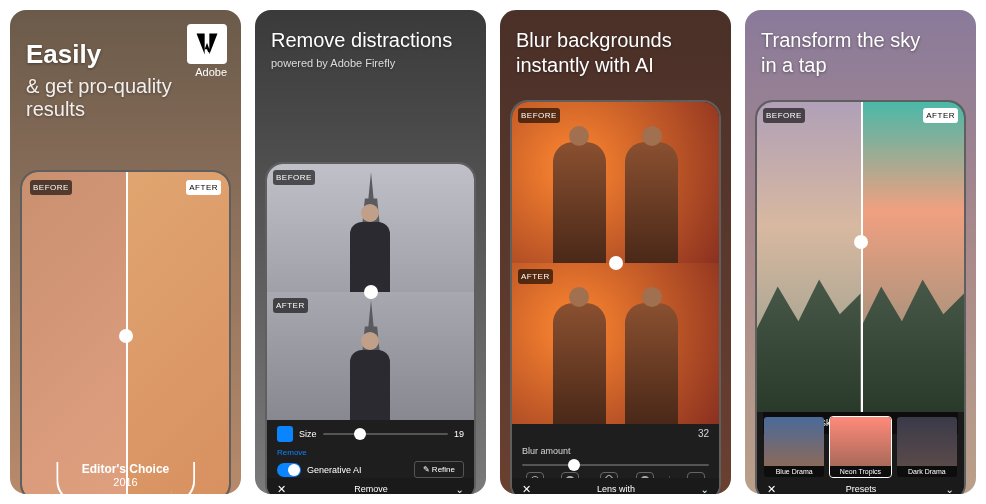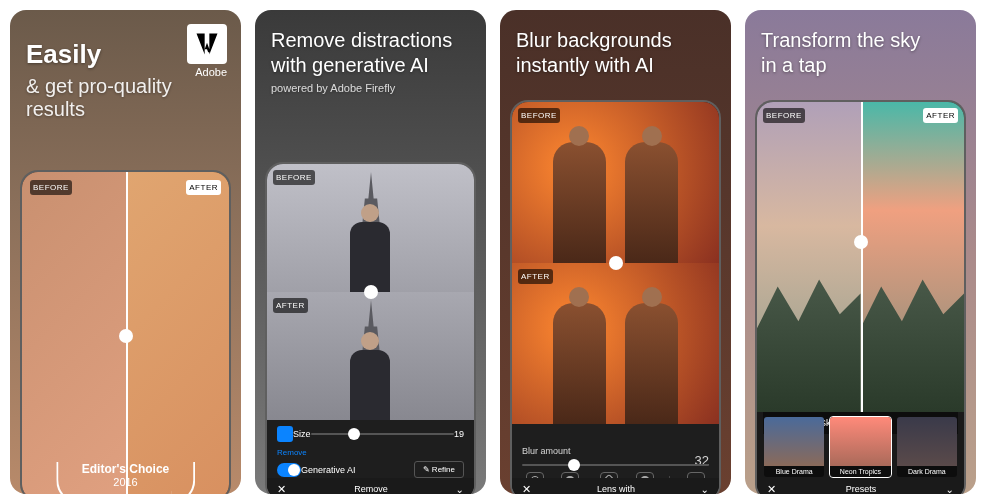--- a/index.html
+++ b/index.html
@@ -31,32 +31,32 @@
 .laurel-title{font-size:12px;font-weight:600}
 .laurel-year{font-size:11px}
 .img-stack{position:absolute;top:0;left:0;right:0;bottom:80px;display:flex;flex-direction:column}
 .stack-img{flex:1;position:relative;background:linear-gradient(180deg,#c0c0c8 0%,#a0a0a8 100%)}
 .stack-img.bottom{background:linear-gradient(180deg,#a8a8b0 0%,#888890 100%)}
 .eiffel{position:absolute;left:50%;top:8px;bottom:25%;width:40px;transform:translateX(-50%)}
 .eiffel svg{width:100%;height:100%}
 .person-sil{position:absolute;left:40%;bottom:0;width:40px;height:70px;background:#2a2a30;border-radius:12px 12px 0 0}
 .person-sil::before{content:"";position:absolute;top:-18px;left:50%;transform:translateX(-50%);width:18px;height:18px;background:#c0a088;border-radius:50%}
 .controls{position:absolute;left:0;right:0;bottom:0;height:80px;background:#1e1e1e;padding:6px 10px;font-size:9px}
-.ctrl-row{display:flex;align-items:center;margin-bottom:6px}
+.ctrl-row{display:flex;align-items:center;gap:6px;margin-bottom:6px}
 .blue-sq{width:16px;height:16px;background:#0b84ff;border-radius:3px}
 .slider-track{flex:1;height:2px;background:#555;border-radius:2px;position:relative}
 .slider-thumb{position:absolute;top:50%;transform:translate(-50%,-50%);width:12px;height:12px;background:#fff;border-radius:50%}
 .toggle{width:24px;height:14px;background:#0b84ff;border-radius:7px;position:relative}
 .toggle::after{content:"";position:absolute;right:1px;top:1px;width:12px;height:12px;background:#fff;border-radius:50%}
 .refine-btn{margin-left:auto;padding:3px 8px;border:1px solid #555;border-radius:3px;font-size:8px}
 .bottom-bar{position:absolute;left:0;right:0;bottom:0;height:22px;background:#1a1a1a;display:flex;align-items:center;justify-content:space-between;padding:0 10px;font-size:9px}
 .x-icon{font-size:11px}
 .chev{font-size:10px}
 .blur-label{position:absolute;bottom:44px;left:10px;font-size:9px;opacity:.8}
-.blur-val{position:absolute;bottom:32px;right:10px;font-size:13px;opacity:.8}
+.blur-val{position:absolute;bottom:61px;right:10px;font-size:10px;opacity:.8}
 .blur-slider{position:absolute;bottom:34px;left:10px;right:10px}
 .shape-row{position:absolute;bottom:0;left:0;right:0;height:30px;display:flex;align-items:center;justify-content:space-around;padding:0 6px}
 .shape{display:flex;flex-direction:column;align-items:center;gap:2px;font-size:7px}
 .shape-ico{width:18px;height:18px;border:1px solid #666;border-radius:4px;display:flex;align-items:center;justify-content:center}
 .circ{width:10px;height:10px;border:1px solid #aaa;border-radius:50%}
 .carnival{position:absolute;top:0;left:0;right:0;bottom:76px}
 .carnival .stack-img{background:radial-gradient(circle at 30% 40%,#ff8830,#8a3020)}
 .person-pair{position:absolute;bottom:0;left:20%;right:20%;height:75%}
 .pp1,.pp2{position:absolute;bottom:0;width:42%;height:100%;background:linear-gradient(180deg,#8a5030,#4a2818);border-radius:20px 20px 0 0}
 .pp1{left:0}.pp2{right:0}
@@ -100,21 +100,20 @@
   </div>
   <div class="laurel">
     <div class="laurel-title">Editor's Choice</div>
     <div class="laurel-year">2016</div>
   </div>
 </div>
 
 <div class="panel panel2">
   <div class="headline">
     <div>Remove distractions</div>
-    <div>with generative AI</div>
   </div>
   <div class="subhead" style="font-size:11px;opacity:.8">powered by Adobe Firefly</div>
   <div class="phone phone-short">
     <div class="img-stack">
       <div class="stack-img">
         <div class="badge-before" style="top:6px;left:6px">BEFORE</div>
         <div class="eiffel"><svg viewBox="0 0 40 100">
               <path fill="#5a5a60" d="M20 0l3 30h4l5 50h-8l4 20H12l4-20H8l5-50h4z"></path>
             </svg></div>
         <div class="person-sil"></div>

